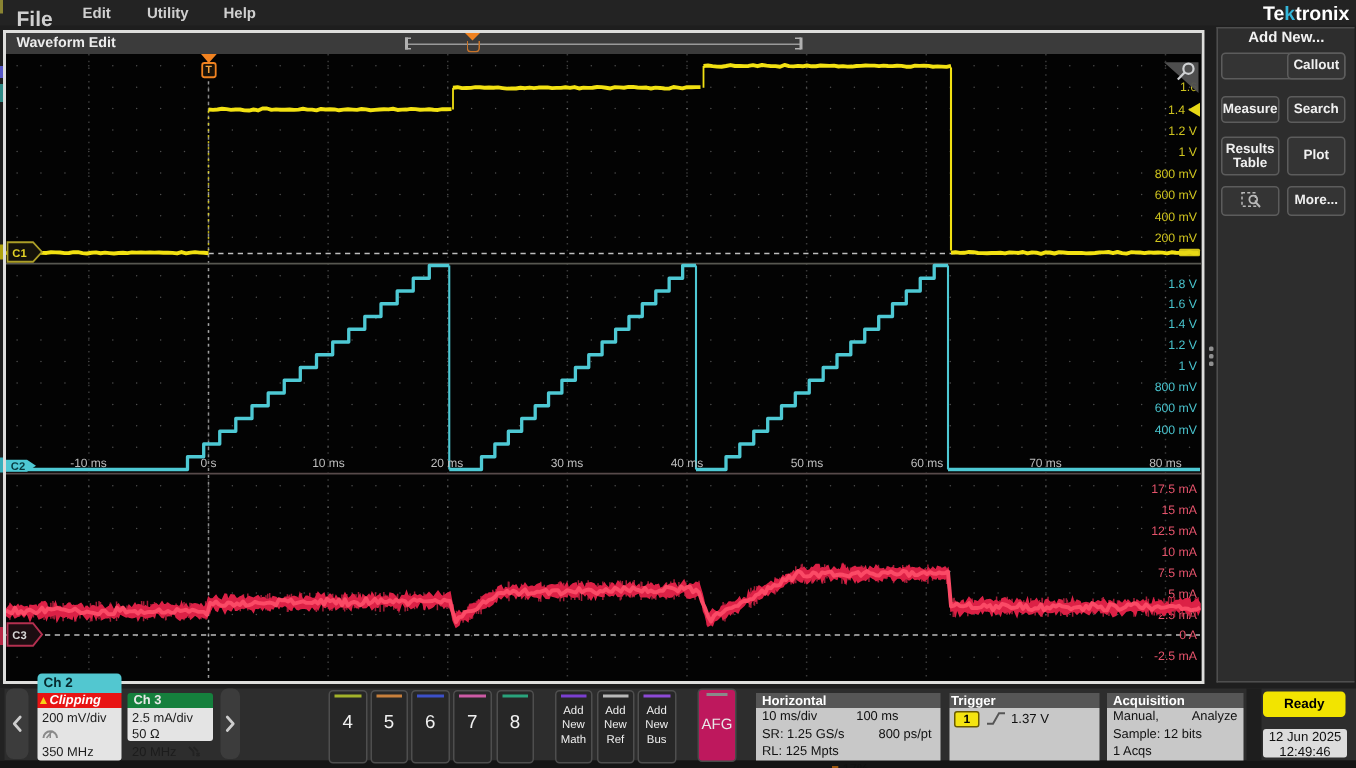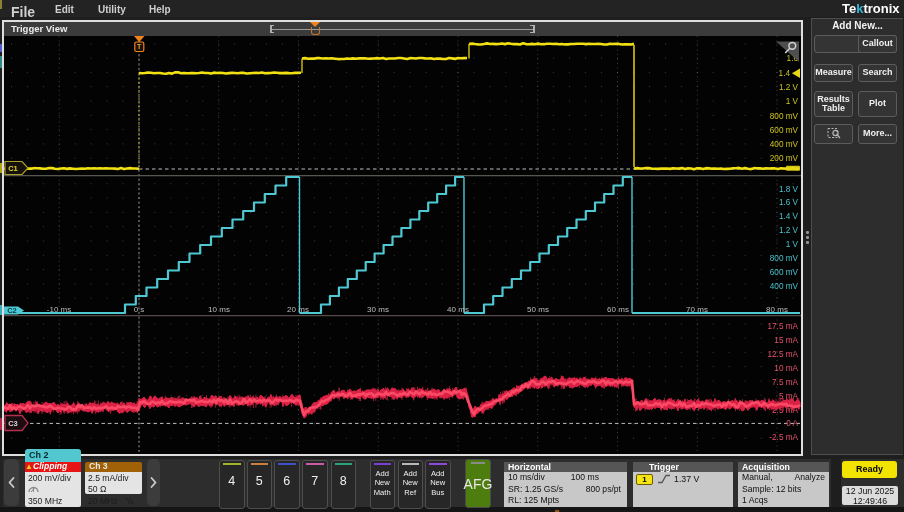--- a/index.html
+++ b/index.html
@@ -10,21 +10,21 @@
 <div style="position:absolute;left:98px;top:3.5px;color:#cfcfcf;font-size:10px;font-weight:bold;">Utility</div>
 <div style="position:absolute;left:149px;top:3.5px;color:#cfcfcf;font-size:10px;font-weight:bold;">Help</div>
 <div style="position:absolute;left:842px;top:0.5px;color:#fff;font-size:13px;font-weight:bold;">Te<span style="color:#35b6d9;">k</span>tronix</div>
 <div style="position:absolute;left:0;top:44px;width:2px;height:8px;background:#5556c8;"></div>
 <div style="position:absolute;left:0;top:56px;width:2px;height:12px;background:#2e8a86;"></div>
 <div style="position:absolute;left:0;top:163px;width:2px;height:10px;background:#b0a312;"></div>
 <div style="position:absolute;left:0;top:305px;width:2px;height:10px;background:#39b0bc;"></div>
 <div style="position:absolute;left:0;top:418px;width:2px;height:12px;background:#b82846;"></div>
 
 <div style="position:absolute;left:2px;top:20px;width:797px;height:432px;border:2px solid #dededc;background:#030303;">
-  <div style="position:absolute;left:0;top:0;width:797px;height:14px;background:#3b3b3b;color:#ececec;font-size:9.5px;font-weight:bold;line-height:14px;padding-left:7px;box-sizing:border-box;">Trigger View</div>
+  <div style="position:absolute;left:0;top:0;width:797px;height:14px;background:#3b3b3b;color:#ececec;font-size:9.5px;font-weight:bold;line-height:14px;padding-left:7px;box-sizing:border-box;">Waveform Edit</div>
   <div style="position:absolute;left:266px;top:6.5px;width:264px;height:1.2px;background:#9a9a9a;"></div>
   <div style="position:absolute;left:266px;top:2.5px;width:1.5px;height:8.5px;background:#b0b0b0;"></div>
   <div style="position:absolute;left:266px;top:2.5px;width:4px;height:1.2px;background:#b0b0b0;"></div>
   <div style="position:absolute;left:266px;top:10px;width:4px;height:1.2px;background:#b0b0b0;"></div>
   <div style="position:absolute;left:529px;top:2.5px;width:1.5px;height:8.5px;background:#b0b0b0;"></div>
   <div style="position:absolute;left:526px;top:2.5px;width:4px;height:1.2px;background:#b0b0b0;"></div>
   <div style="position:absolute;left:526px;top:10px;width:4px;height:1.2px;background:#b0b0b0;"></div>
   <div style="position:absolute;left:306px;top:0;width:0;height:0;border:5px solid transparent;border-top:5px solid #f08220;"></div>
   <div style="position:absolute;left:307px;top:5px;width:7px;height:6.5px;border:1.5px solid #c8742a;border-top:none;border-radius:0 0 3px 3px;"></div>
   <div style="position:absolute;left:0px;top:14px;"><svg id="plot" width="797" height="418" viewBox="4 36 797 418" font-family="Liberation Sans, sans-serif">
@@ -141,21 +141,21 @@
     </svg></div>
 <div style="position:absolute;left:147px;top:459px;width:13px;height:47px;background:#3c3c3c;border-radius:5px;"><svg width="13" height="47" viewBox="0 0 13 47">
       <path d="M4.5,19 L8.5,23.5 L4.5,28" stroke="#cdcdcd" stroke-width="1.8" fill="none" stroke-linecap="round" stroke-linejoin="round"></path>
     </svg></div>
 <div style="position:absolute;left:25px;top:449px;width:56px;height:13px;background:#52c7d0;border-radius:3px 3px 0 0;color:#062a2e;font-size:9px;font-weight:bold;padding-left:4px;box-sizing:border-box;line-height:13px;">Ch 2</div>
 <div style="position:absolute;left:25px;top:462px;width:56px;height:9.5px;background:#e81414;color:#fff;font-size:8.6px;font-weight:bold;line-height:9.5px;font-style:italic;"><span style="color:#f7d117;font-size:8px;">▲</span>Clipping</div>
 <div style="position:absolute;left:25px;top:471.5px;width:56px;height:35px;background:#e4e4e4;border-radius:0 0 2px 2px;color:#1c1c1c;font-size:8.6px;padding:1px 0 0 3px;box-sizing:border-box;line-height:11.5px;">200 mV/div<br><svg width="11" height="8" viewBox="0 0 11 8" style="vertical-align:-1px;">
       <path d="M1,7 A4.5,4.5 0 0 1 10,7" fill="none" stroke="#8a8a8a" stroke-width="1.3"></path>
       <path d="M5.5,7 V3 M3,7 L7,2.2" stroke="#8a8a8a" stroke-width="1"></path>
     </svg><br>350 MHz</div>
-<div style="position:absolute;left:85px;top:462px;width:56.5px;height:9.5px;background:#a16207;border-radius:2px 2px 0 0;color:#e8e8e8;font-size:8.6px;font-weight:bold;line-height:9.5px;padding-left:4px;box-sizing:border-box;">Ch 3</div>
+<div style="position:absolute;left:85px;top:462px;width:56.5px;height:9.5px;background:#15803d;border-radius:2px 2px 0 0;color:#e8e8e8;font-size:8.6px;font-weight:bold;line-height:9.5px;padding-left:4px;box-sizing:border-box;">Ch 3</div>
 <div style="position:absolute;left:85px;top:471.5px;width:56.5px;height:22px;background:#e4e4e4;border-radius:0 0 2px 2px;color:#1c1c1c;font-size:8.6px;padding:1px 0 0 3px;box-sizing:border-box;line-height:11.5px;">2.5 mA/div<br>50 Ω<br>20 MHz <svg width="9" height="8" viewBox="0 0 9 8" style="vertical-align:-1px;margin-left:5px;">
       <path d="M1,1 L4,4 M4,1 L7,4 M4,4 L4,7 M6,5 L8,7 M8,5 L6,7" stroke="#222" stroke-width="1.2"></path>
     </svg></div>
 <div style="position:absolute;left:219px;top:460px;width:23.5px;height:46.5px;background:#272727;border:1px solid #4e4e4e;border-radius:3px;">
     <div style="position:absolute;left:3px;right:3px;top:2px;height:2px;background:#a3b32b;"></div>
     <div style="position:absolute;left:0;right:0;top:12.5px;text-align:center;color:#f0f0f0;font-size:12.5px;">4</div>
   </div>
 <div style="position:absolute;left:246.5px;top:460px;width:23.5px;height:46.5px;background:#272727;border:1px solid #4e4e4e;border-radius:3px;">
     <div style="position:absolute;left:3px;right:3px;top:2px;height:2px;background:#c8803c;"></div>
     <div style="position:absolute;left:0;right:0;top:12.5px;text-align:center;color:#f0f0f0;font-size:12.5px;">5</div>
@@ -177,31 +177,31 @@
     <div style="position:absolute;left:0;right:0;top:8px;text-align:center;color:#f0f0f0;font-size:7.6px;line-height:1.25;">Add<br>New<br>Math</div>
   </div>
 <div style="position:absolute;left:397.5px;top:460px;width:23.5px;height:46.5px;background:#272727;border:1px solid #4e4e4e;border-radius:3px;">
     <div style="position:absolute;left:3px;right:3px;top:2px;height:2px;background:#b8b8b8;"></div>
     <div style="position:absolute;left:0;right:0;top:8px;text-align:center;color:#f0f0f0;font-size:7.6px;line-height:1.25;">Add<br>New<br>Ref</div>
   </div>
 <div style="position:absolute;left:425px;top:460px;width:23.5px;height:46.5px;background:#272727;border:1px solid #4e4e4e;border-radius:3px;">
     <div style="position:absolute;left:3px;right:3px;top:2px;height:2px;background:#8d4ad6;"></div>
     <div style="position:absolute;left:0;right:0;top:8px;text-align:center;color:#f0f0f0;font-size:7.6px;line-height:1.25;">Add<br>New<br>Bus</div>
   </div>
-<div style="position:absolute;left:465px;top:459px;width:24px;height:47px;background:#4d7c0f;border:1px solid #4a4a4a;border-radius:3px;color:#e8e8e8;font-size:14px;display:flex;align-items:center;justify-content:center;"><div style="position:absolute;left:5px;right:5px;top:2px;height:1.5px;background:#8a8a8a;"></div>AFG</div>
+<div style="position:absolute;left:465px;top:459px;width:24px;height:47px;background:#be185d;border:1px solid #4a4a4a;border-radius:3px;color:#e8e8e8;font-size:10px;display:flex;align-items:center;justify-content:center;"><div style="position:absolute;left:5px;right:5px;top:2px;height:1.5px;background:#8a8a8a;"></div>AFG</div>
 <div style="position:absolute;left:504px;top:461.5px;width:123px;height:45px;">
       <div style="height:10.5px;background:#565656;color:#fff;font-size:8.8px;font-weight:bold;line-height:10.5px;padding-left:4px;">Horizontal</div>
       <div style="height:34.5px;background:#c8c8c8;color:#111;font-size:8.6px;line-height:11.5px;padding:0 4px;">
         <div>10 ms/div<span style="float:right;margin-right:24px;">100 ms</span></div>
         <div>SR: 1.25 GS/s<span style="float:right;margin-right:2px;">800 ps/pt</span></div>
         <div>RL: 125 Mpts<span style="float:right;margin-right:44px;"><span style="color:#a05a10;">■</span> 17%</span></div>
       </div>
   </div>
 <div style="position:absolute;left:633px;top:461.5px;width:100px;height:45px;">
-      <div style="height:10.5px;background:#565656;color:#fff;font-size:8.8px;font-weight:bold;line-height:10.5px;padding-left:16px;">Trigger</div>
+      <div style="height:10.5px;background:#565656;color:#fff;font-size:8.8px;font-weight:bold;line-height:10.5px;padding-left:1px;">Trigger</div>
       <div style="height:34.5px;background:#c8c8c8;color:#111;font-size:8.8px;position:relative;">
         <div style="position:absolute;left:3px;top:2px;width:15px;height:9px;background:#f4e410;border:1px solid #6a5a00;border-radius:2px;color:#000;font-weight:bold;font-size:8px;text-align:center;line-height:9px;">1</div>
         <svg width="14" height="10" style="position:absolute;left:24px;top:2px;" viewBox="0 0 14 10">
         <path d="M1,8.5 H5 L9,1.5 H13" stroke="#555" stroke-width="1.3" fill="none"></path>
       </svg>
         <div style="position:absolute;left:41px;top:2px;">1.37 V</div>
       </div>
   </div>
 <div style="position:absolute;left:738px;top:461.5px;width:91px;height:45px;">
       <div style="height:10.5px;background:#565656;color:#fff;font-size:8.8px;font-weight:bold;line-height:10.5px;padding-left:4px;">Acquisition</div>

